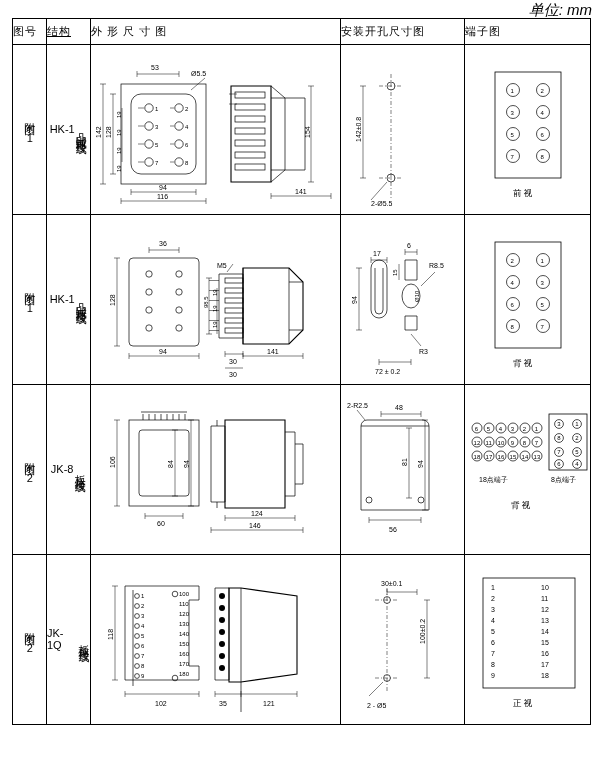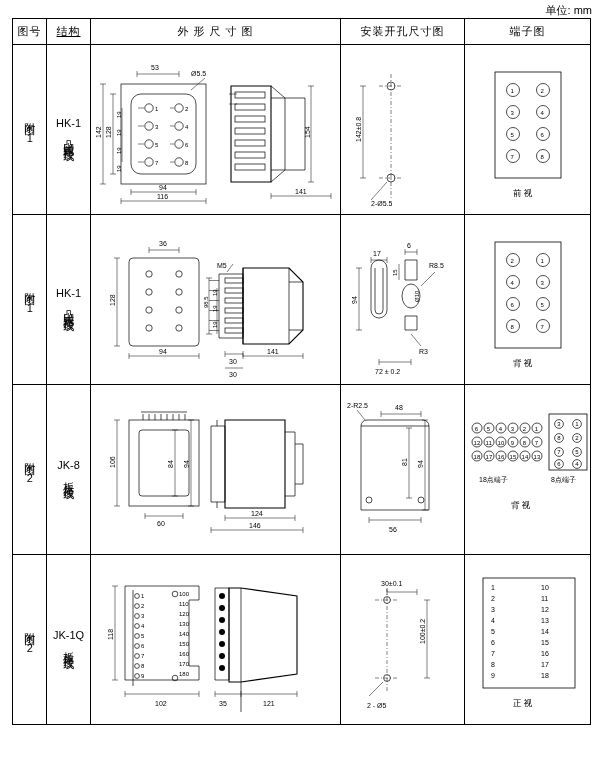--- a/index.html
+++ b/index.html
@@ -8,36 +8,37 @@
     width: 602px; height: 767px;
     font-family: "Liberation Sans", sans-serif;
     background: #ffffff;
     color: #000000;
     font-size: 11px;
     position: relative;
   }
   .unit-line {
     text-align: right;
     padding-right: 10px;
-    font-size: 11px;
+    font-size: 15px;
     height: 16px;
     line-height: 16px;
     margin-top: 2px;
+    font-style: italic;
   }
   table.main {
     border-collapse: collapse;
     width: 578px;
     margin-left: 12px;
     table-layout: fixed;
   }
   table.main td, table.main th {
     border: 1px solid #000;
     padding: 0;
     vertical-align: middle;
-    text-align: center;
+    text-align: left;
     font-weight: normal;
     font-size: 11px;
   }
   .hdr { height: 26px; letter-spacing: 1px; }
   .col-no { width: 34px; }
   .col-struct { width: 44px; text-decoration: underline; }
   .col-outline { width: 250px; }
   .col-hole { width: 124px; }
   .col-term { width: 126px; }
 
@@ -46,21 +47,21 @@
     text-orientation: upright;
     letter-spacing: 2px;
     display: inline-block;
     line-height: 1.15;
     font-size: 11px;
   }
   .vert-lbl {
     display:flex; align-items:center; justify-content:center; height:100%;
   }
   .struct-cell { font-size: 11px; }
-  .struct-inner { display:flex; flex-direction:column; align-items:center; justify-content:center; }
+  .struct-inner { display:flex; flex-direction:row; align-items:center; justify-content:center; }
   .struct-top { margin-bottom:2px; }
   .row1 { height: 170px; }
   .row2 { height: 170px; }
   .row3 { height: 170px; }
   .row4 { height: 170px; }
   svg { display:block; }
   .dim { font-size: 7px; font-family: "Liberation Sans", sans-serif; }
   .dim6 { font-size: 6px; font-family: "Liberation Sans", sans-serif; }
   .cap { font-size: 8.5px; }
   text { fill:#000; }

